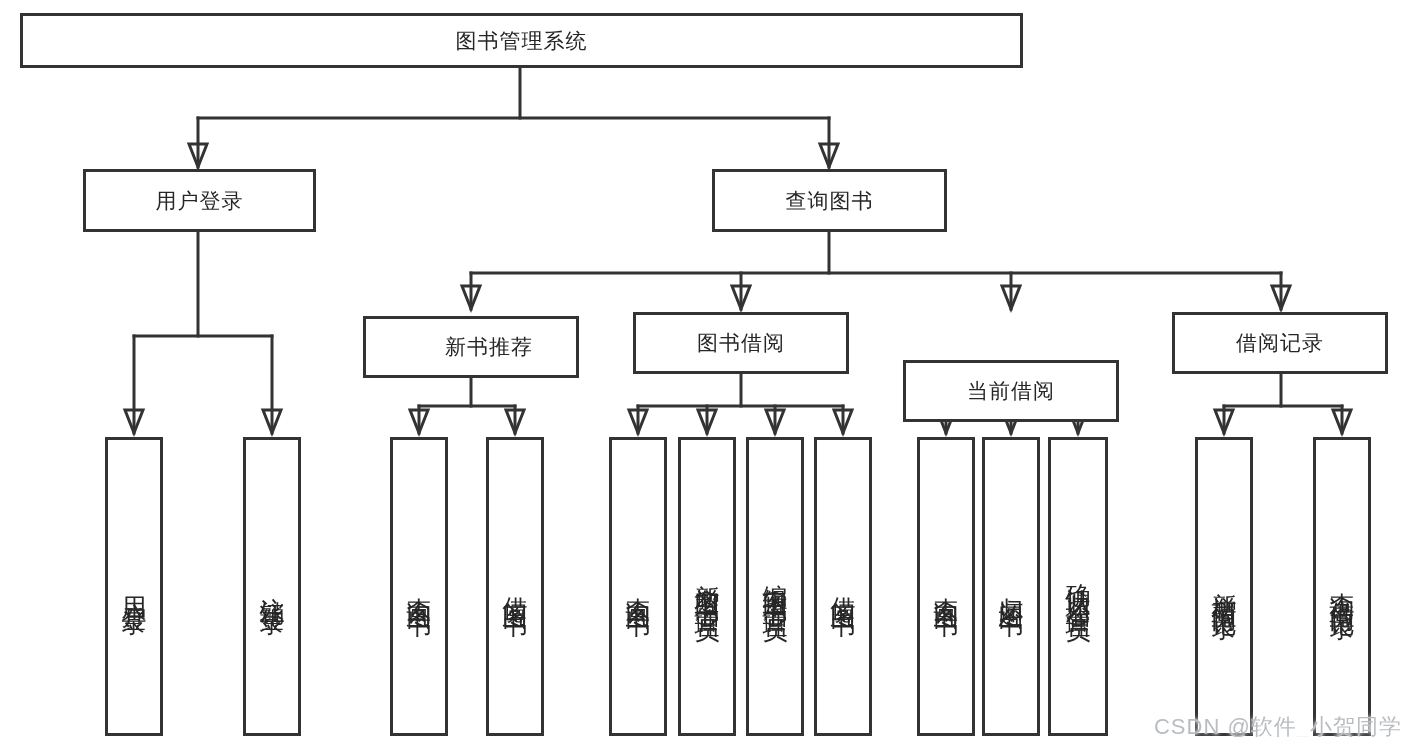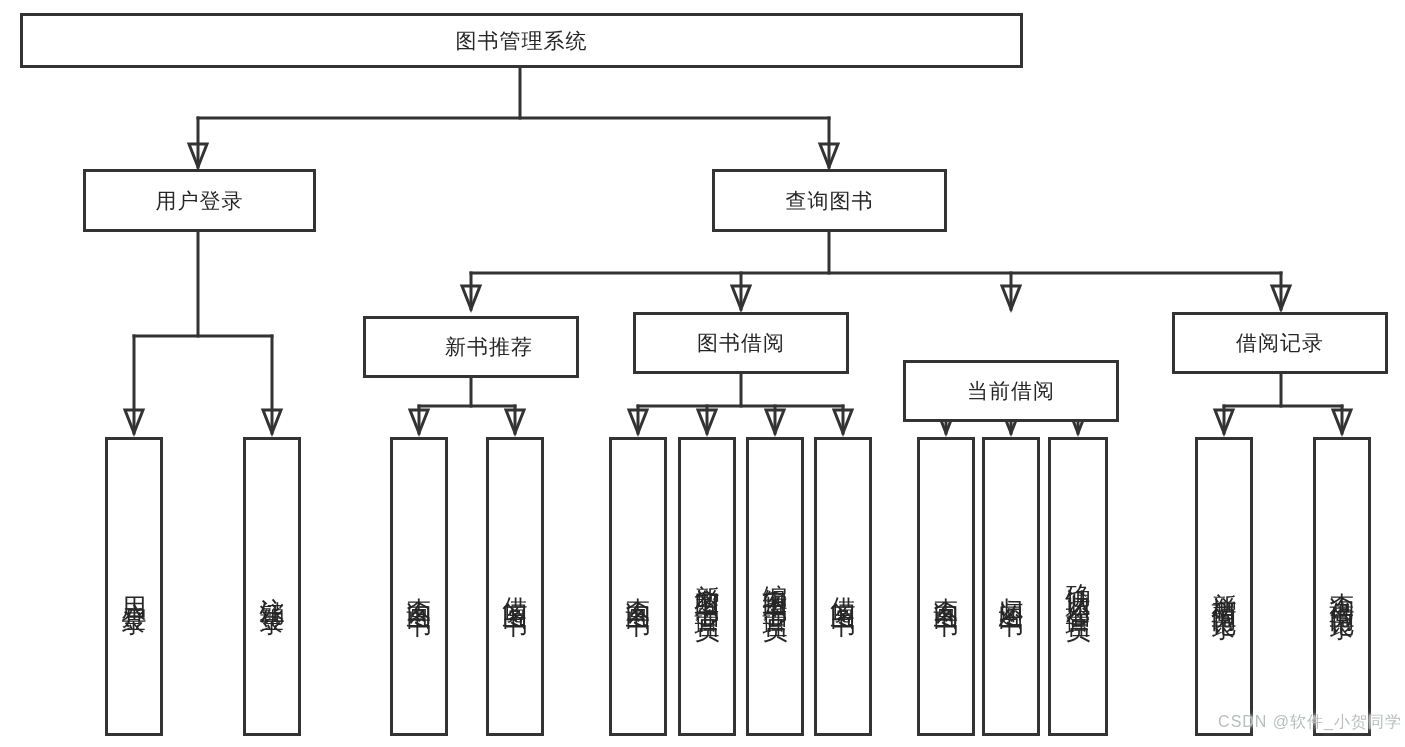--- a/index.html
+++ b/index.html
@@ -37,21 +37,21 @@
     writing-mode:vertical-rl;
     text-orientation:mixed;
     font-size:25px;
     letter-spacing:5px;
     line-height:1;
     white-space:nowrap;
   }
   .watermark{
     position:absolute;
     right:3px;top:712px;
-    font-size:16px;
+    font-size:22px;
     letter-spacing:1px;
     color:#b9bdc1;
     text-shadow:0 0 3px #ffffff, 0 0 6px #ffffff;
     white-space:nowrap;
     text-align:right;
   }
 </style>
 </head>
 <body>
 

